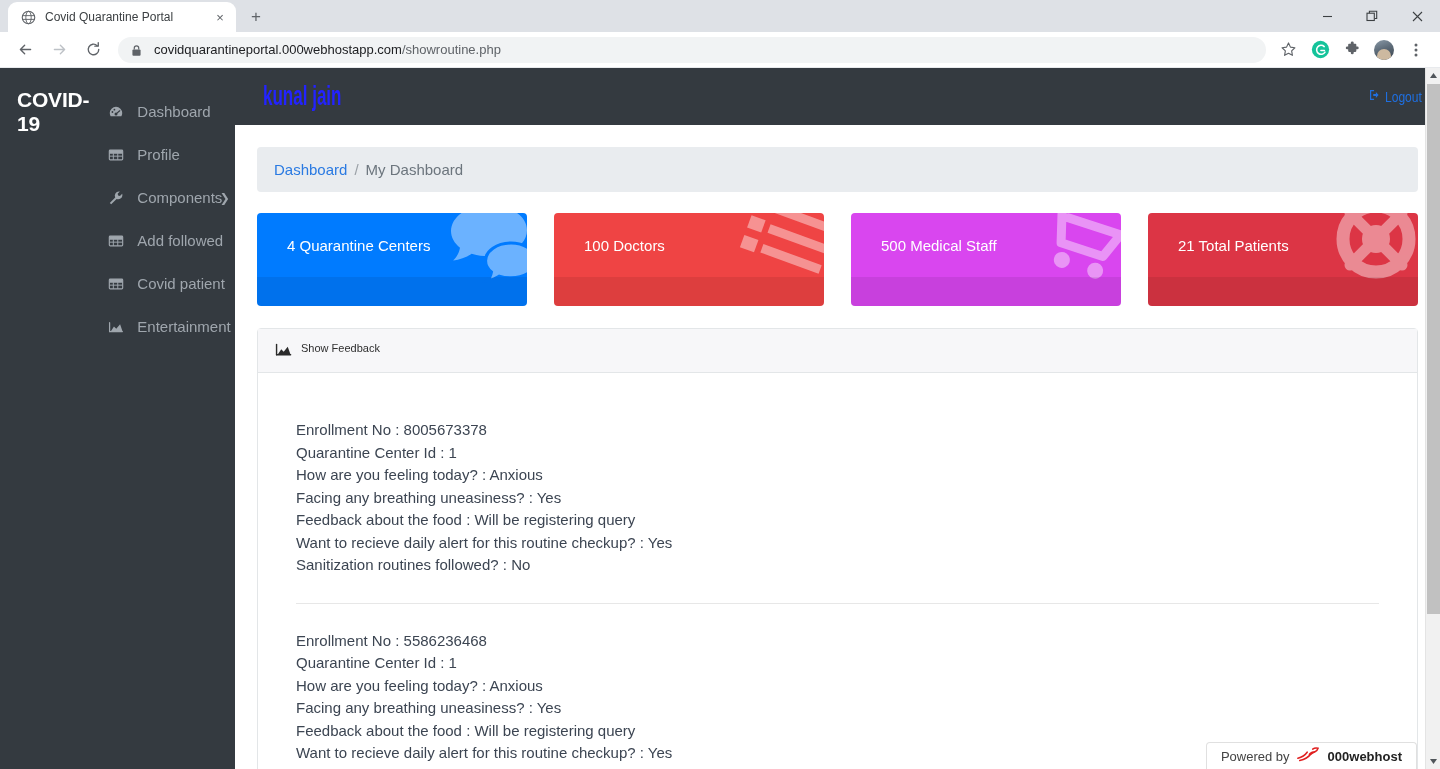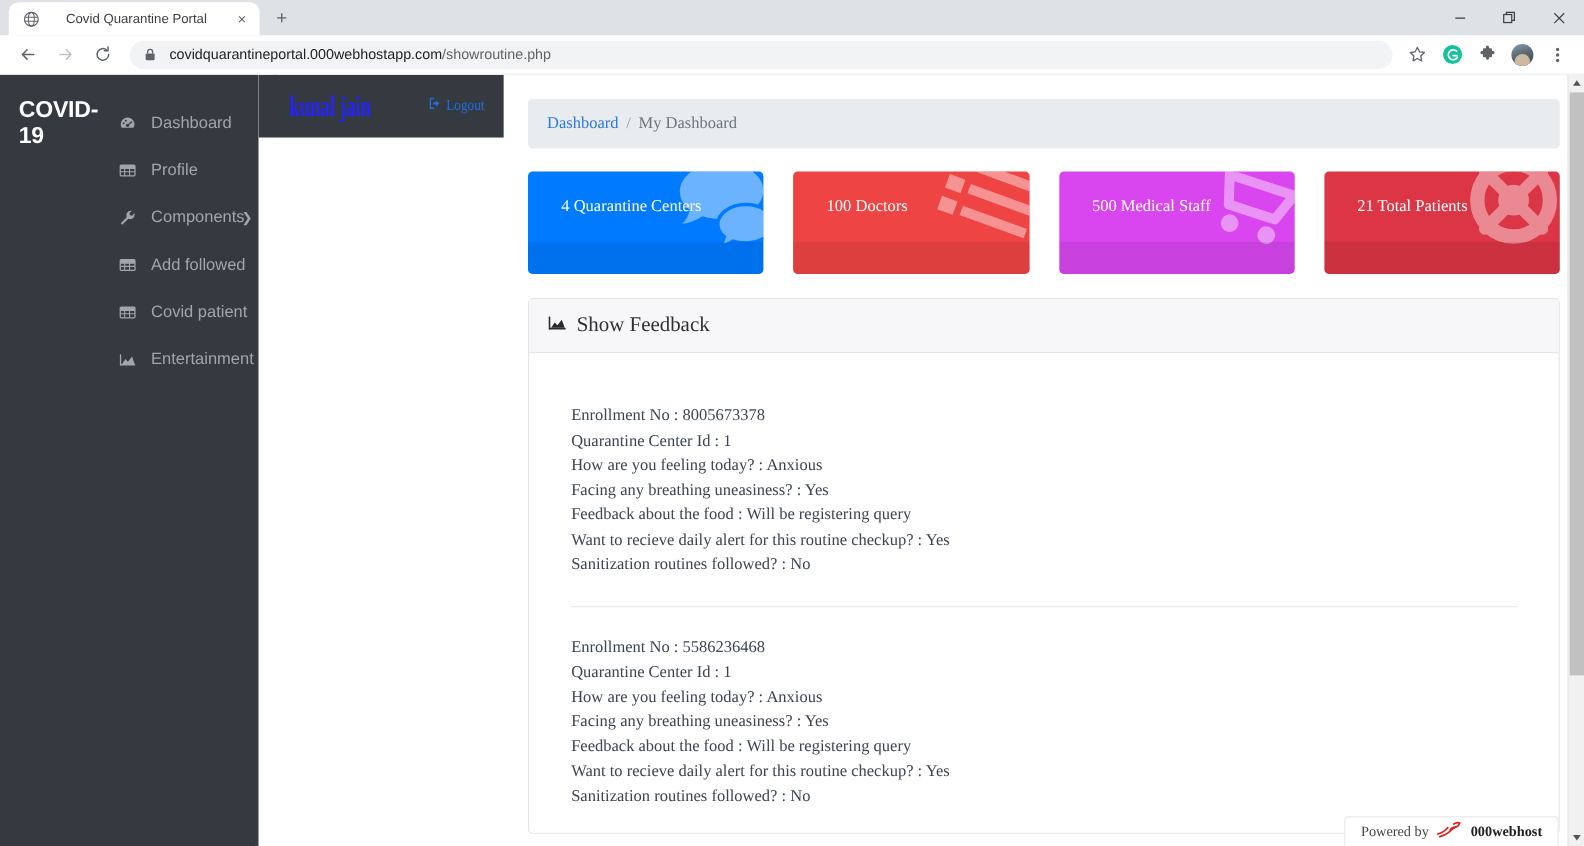--- a/index.html
+++ b/index.html
@@ -16,21 +16,20 @@
   .tabstrip {
     height: 32px; background: #dee1e6;
     display: flex; align-items: flex-end; padding-left: 8px;
     flex: 0 0 32px; position: relative;
   }
   .tab {
     height: 30px; width: 228px; background: #ffffff;
     border-radius: 9px 9px 0 0;
     display: flex; align-items: center; padding: 0 8px 0 12px;
     position: relative;
-    gap: 15px;
   }
   .tab-fav {
     width: 16px; height: 16px; flex: 0 0 16px; margin-right: 9px;
     display: flex; align-items: center; justify-content: center;
   }
   .tab-title {
     font-size: 12px; color: #3c4043; flex: 1;
     white-space: nowrap; overflow: hidden; text-overflow: ellipsis;
     line-height: 30px;
   }
@@ -107,21 +106,21 @@
     display: flex; align-items: center; justify-content: center; color: #9fa6ad;
   }
   .nav-caret { position: absolute; right: 18px; font-size: 12px; color: #9fa6ad; }
   .collapse-bar {
     height: 48px; background: #23272b;
     display: flex; align-items: center; justify-content: center;
     color: #c9ced3; font-size: 14px;
   }
 
   
-  .content { flex: 1; display: flex; flex-direction: row; overflow: hidden; position: relative; font-family: Liberation Serif, serif; }
+  .content { flex: 1; display: flex; flex-direction: column; overflow: hidden; position: relative; }
   .topbar {
     height: 57px; flex: 0 0 57px; background: #343a40;
     display: flex; align-items: center; padding: 0 18px 0 28px;
   }
   .topbar-user {
     color: #2323ff; font-size: 27px; font-weight: bold;
     transform: scaleX(0.63); transform-origin: left center;
     white-space: nowrap; flex: 1;
   }
   .logout {
@@ -154,21 +153,21 @@
     position: absolute; right: -6px; top: -10px; z-index: 1;
     opacity: 0.42; color: #fff;
   }
 
   .panel {
     border: 1px solid #e3e6e8; border-radius: 4px; background: #fff;
     margin-bottom: 20px;
   }
   .panel-head {
     background: #f7f7f9; border-bottom: 1px solid #e3e6e8;
-    padding: 13px 17px; font-size: 19px; color: #2f2f2f;
+    padding: 13px 17px; font-size: 11px; color: #2f2f2f;
     display: flex; align-items: flex-start; gap: 9px;
   }
   .panel-body { padding: 46px 38px 22px 38px; }
 
   .record { font-size: 15px; color: #3c4552; line-height: 22.5px; }
   .record .line { padding: 0; }
   .rec-sep { border: 0; border-top: 1px solid #e7e7e7; margin: 26px 0 26px 0; }
 
   
   .webhost-badge {

